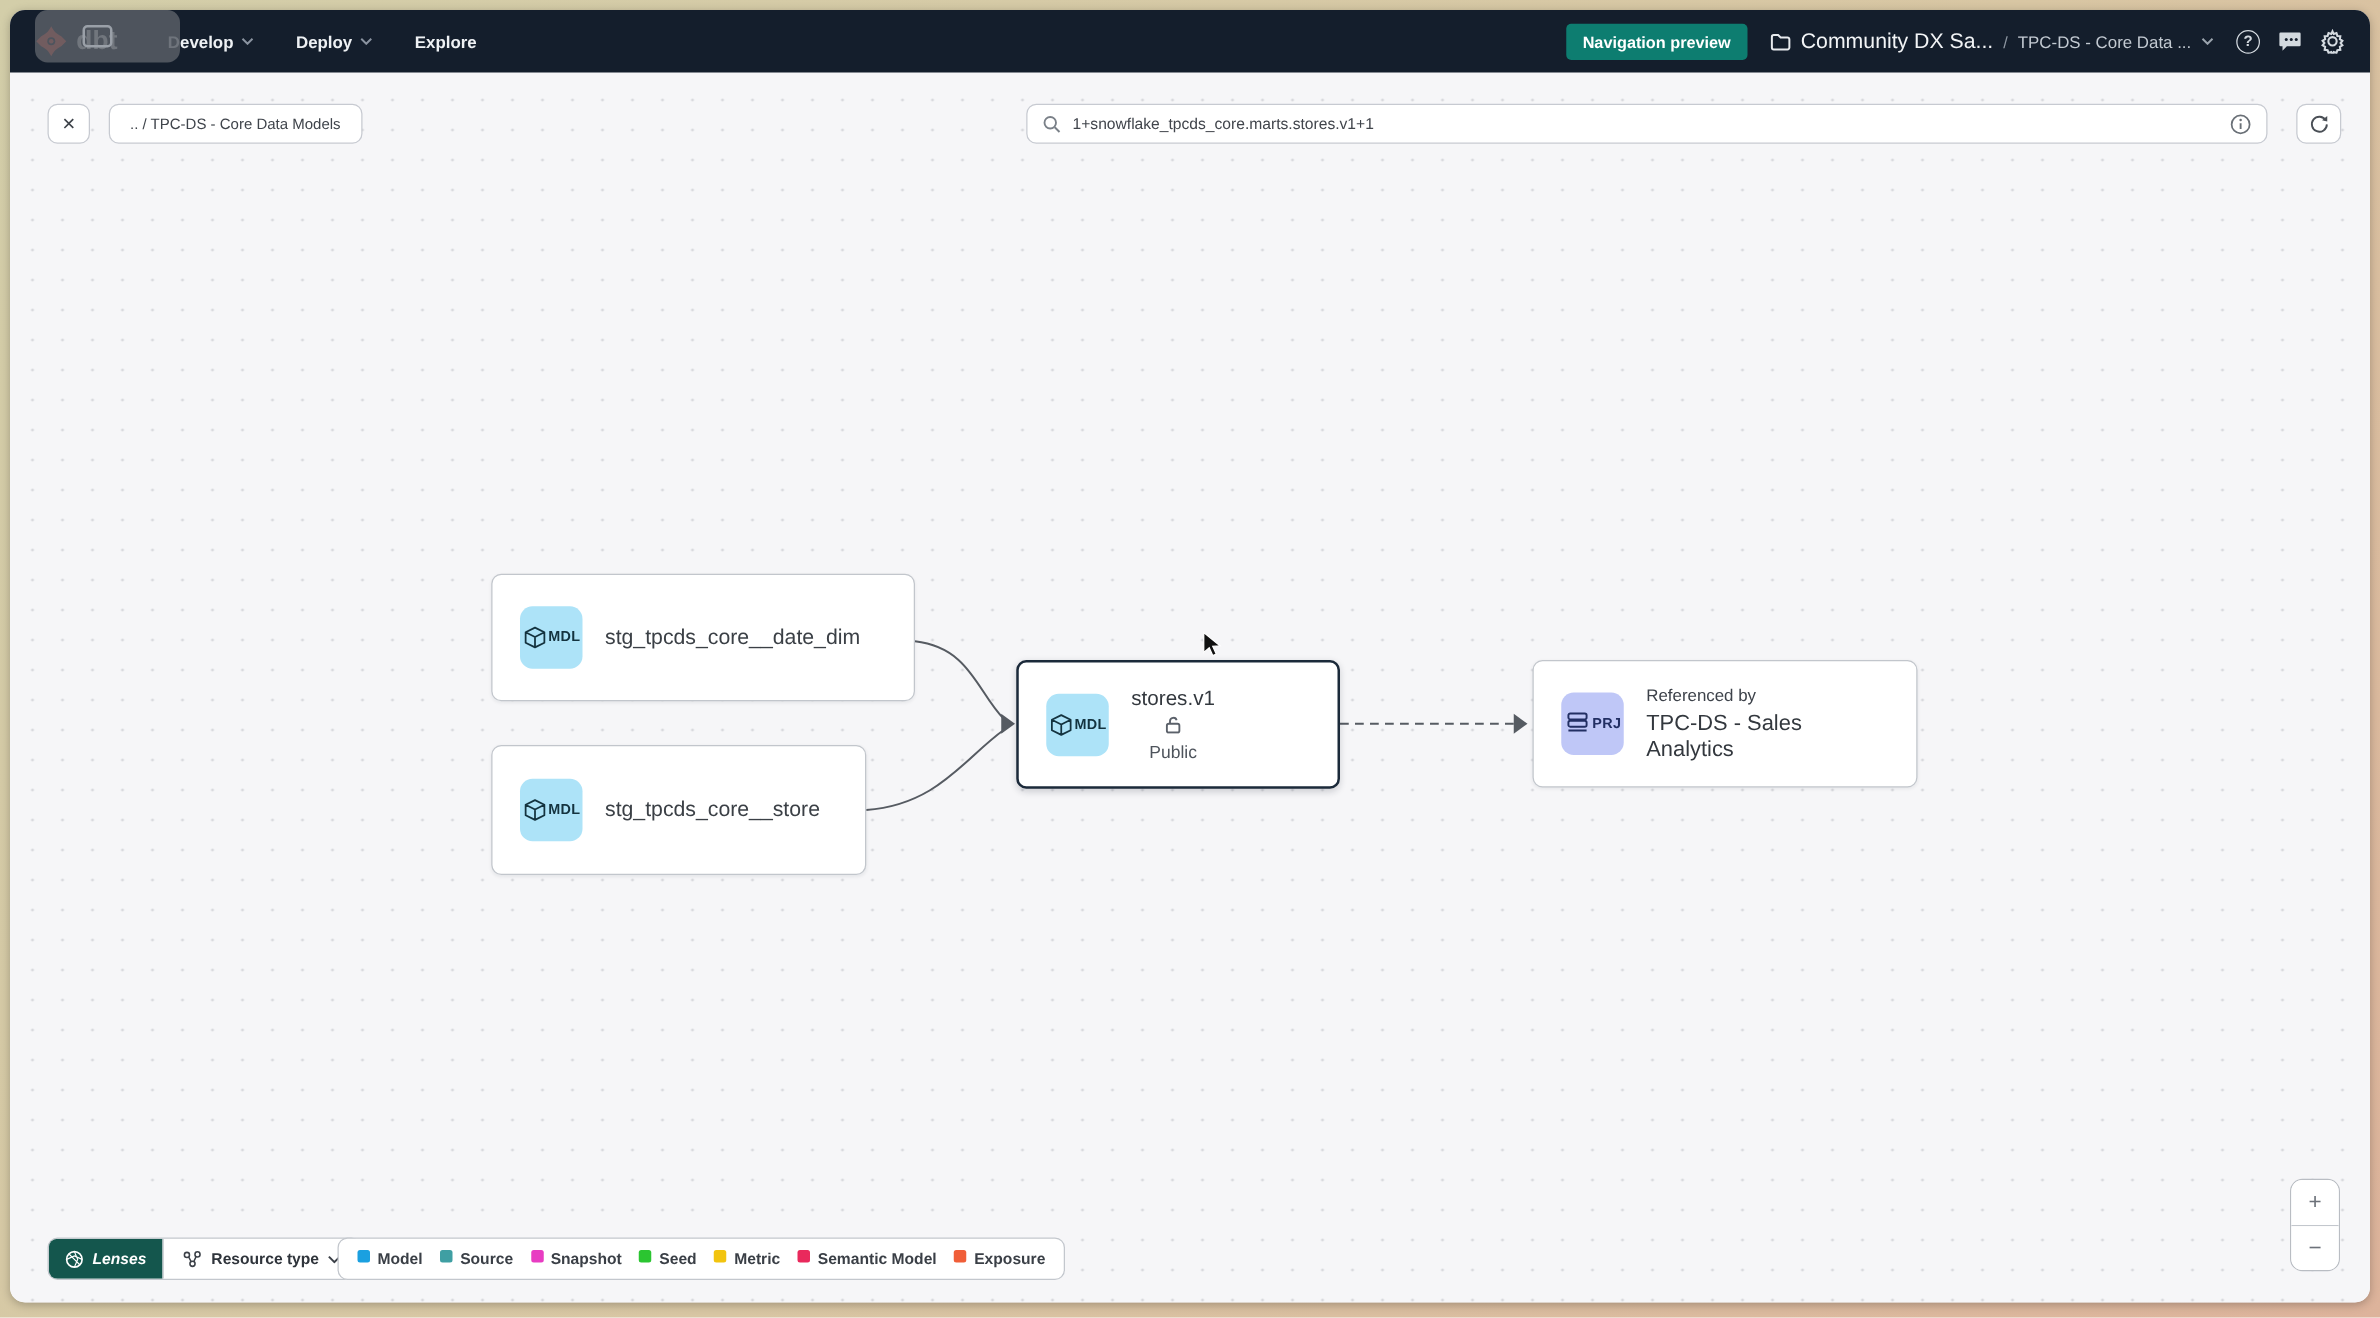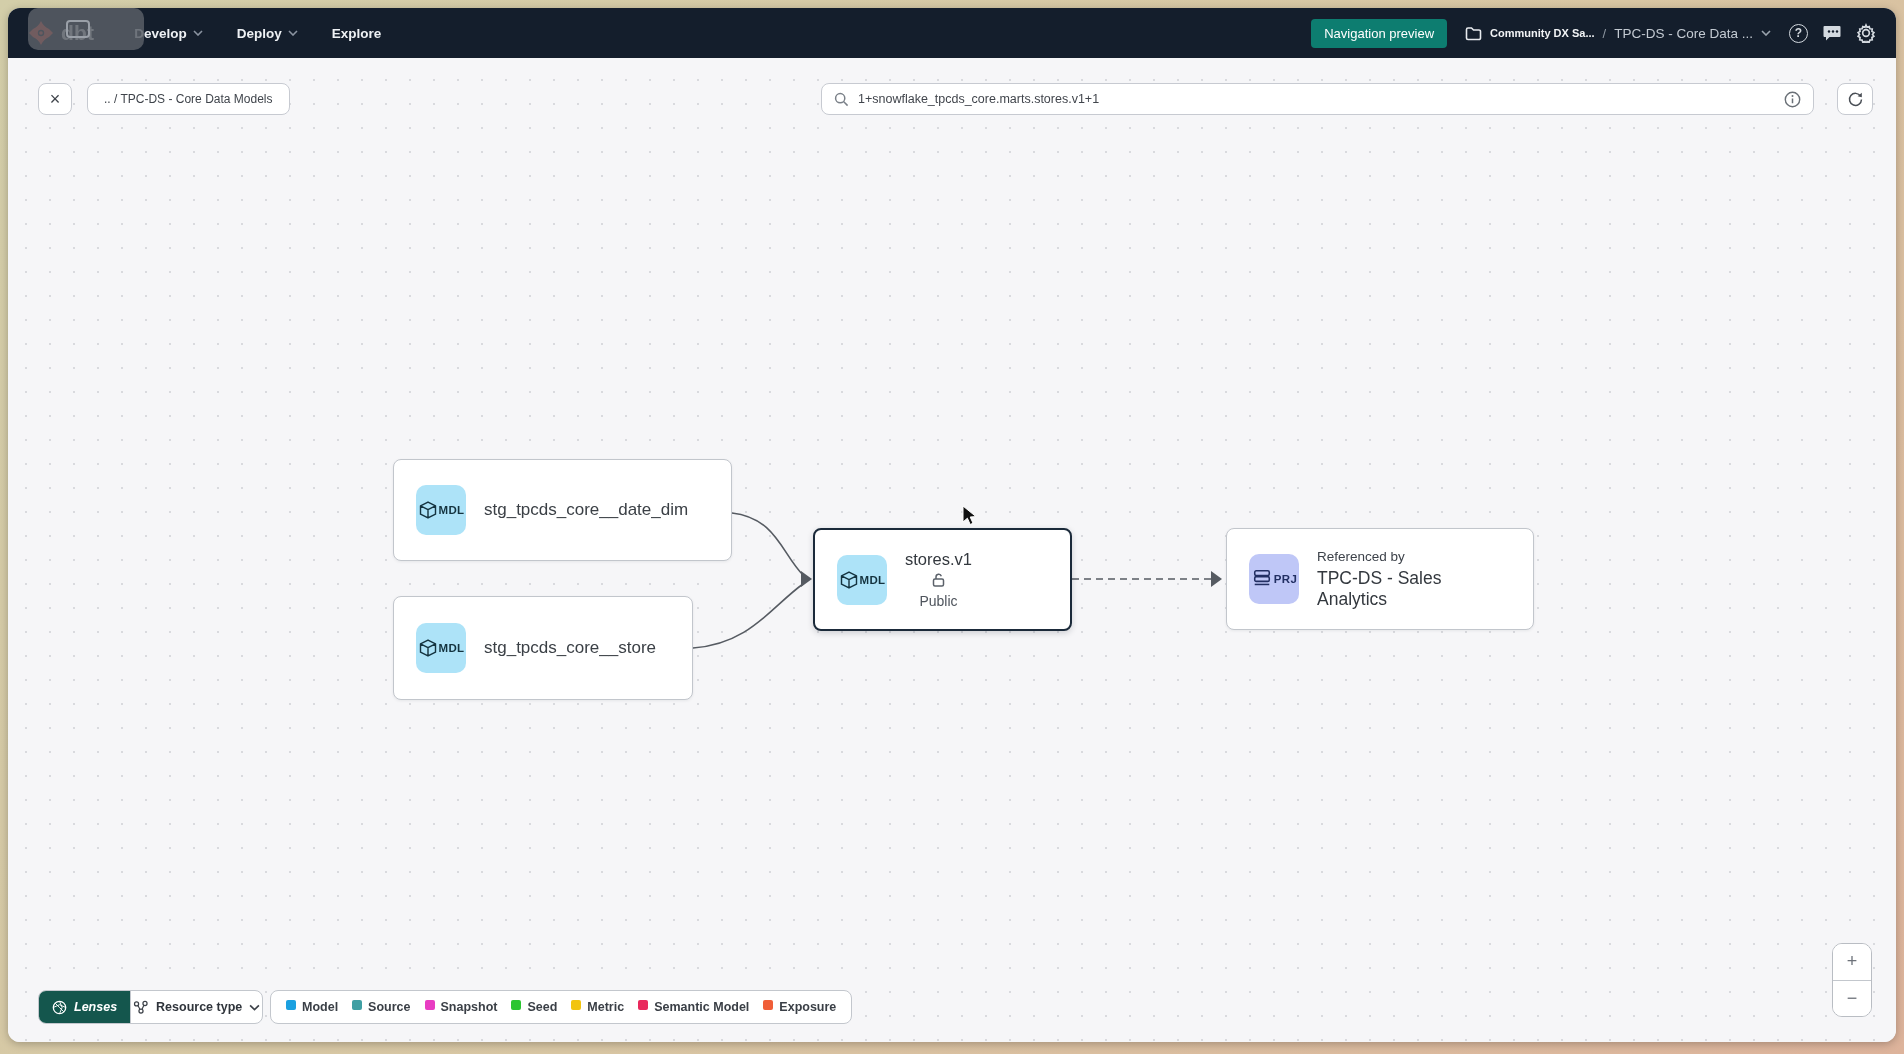--- a/index.html
+++ b/index.html
@@ -27,26 +27,26 @@
   }
   .artifact .art-icon {
     width: 24px; height: 18px; border: 2px solid #9aa0a8; border-radius: 4px;
   }
   .logo { display: flex; align-items: center; gap: 7px; margin-right: 40px; z-index: 40; }
   .logo-text { color: #ffffff; font-size: 21px; font-weight: bold; letter-spacing: 0.2px; }
   .nav-menu { display: flex; align-items: center; gap: 34px; }
   .nav-item { display: flex; align-items: center; gap: 6px; color: #eef1f4; font-size: 13.5px; font-weight: bold; cursor: pointer; }
   .nav-right { margin-left: auto; display: flex; align-items: center; gap: 18px; }
   .preview-btn {
-    background: #0d7d70; color: #ffffff; font-size: 13px; font-weight: normal;
+    background: #0d7d70; color: #ffffff; font-size: 13px; font-weight: bold;
     padding: 7px 13px; border-radius: 4px; border: none; cursor: pointer;
     font-family: "Liberation Sans", sans-serif;
   }
   .breadcrumb { display: flex; align-items: center; gap: 8px; }
-  .crumb-project { color: #f2f4f6; font-size: 11px; font-weight: bold; }
+  .crumb-project { color: #f2f4f6; font-size: 17px; font-weight: normal; }
   .crumb-sep { color: #8f98a3; font-size: 13px; }
   .crumb-page { color: #c3cad2; font-size: 13.5px; }
   .nav-icons { display: flex; align-items: center; gap: 14px; }
   .help-circle {
     width: 19px; height: 19px; border: 1.7px solid #d3d9df; border-radius: 50%;
     display: flex; align-items: center; justify-content: center;
     font-size: 12px; font-weight: bold; color: #d3d9df;
   }
   
   .ctl { position: absolute; background: #ffffff; border: 1px solid #c7cad1; border-radius: 8px; }
@@ -100,21 +100,21 @@
   .segmented {
     position: absolute; left: 30px; top: 982px; height: 34px; z-index: 10;
     display: flex; align-items: stretch; border: 1px solid #c3c7cd; border-radius: 8px;
     overflow: hidden; background: #ffffff; cursor: pointer;
   }
   .seg-lenses {
     background: #14564d; color: #ffffff; display: flex; align-items: center; gap: 7px;
     padding: 0 13px; font-size: 12.5px; font-weight: bold; font-style: italic;
   }
   .seg-resource {
-    display: flex; align-items: center; gap: 7px; padding: 0 2px;
+    display: flex; align-items: center; gap: 7px; padding: 0 15px;
     color: #2f343b; font-size: 12.5px; font-weight: bold; border-left: 1px solid #c3c7cd;
   }
   .legend {
     position: absolute; left: 262px; top: 982px; height: 34px; z-index: 10;
     display: flex; align-items: center; gap: 14px; padding: 0 15px;
     border: 1px solid #c3c7cd; border-radius: 8px; background: #ffffff;
   }
   .legend-item { display: flex; align-items: flex-start; gap: 6px; }
   .legend-swatch { width: 10px; height: 10px; border-radius: 2px; }
   .legend-label { font-size: 12.5px; font-weight: bold; color: #3a3f46; }

